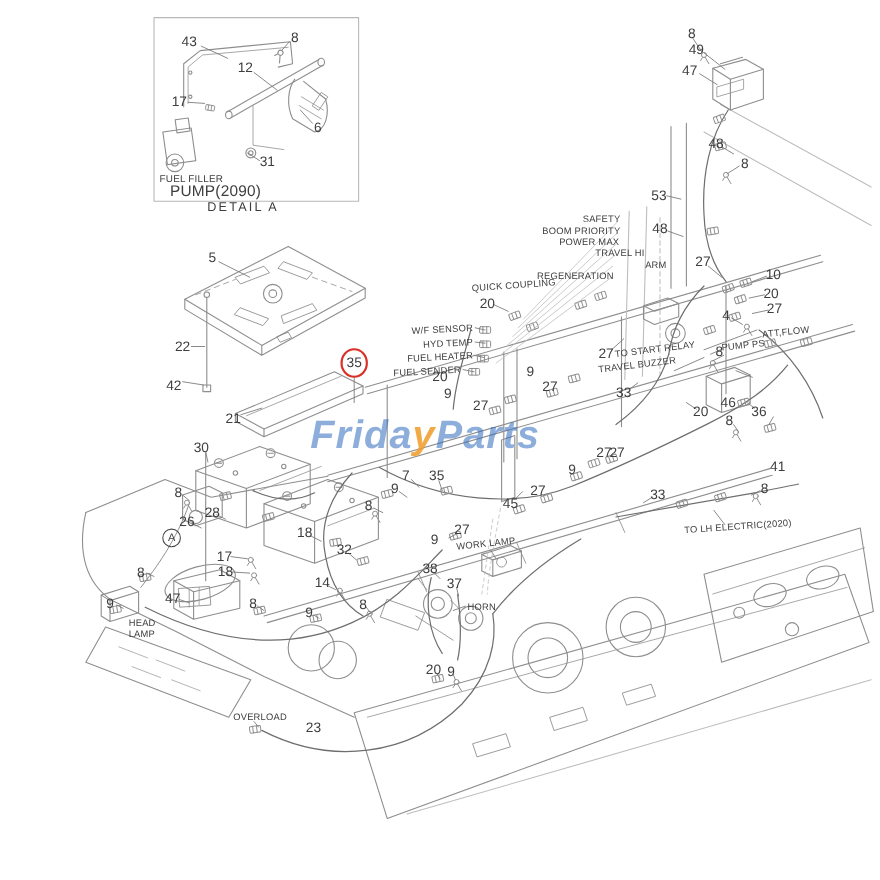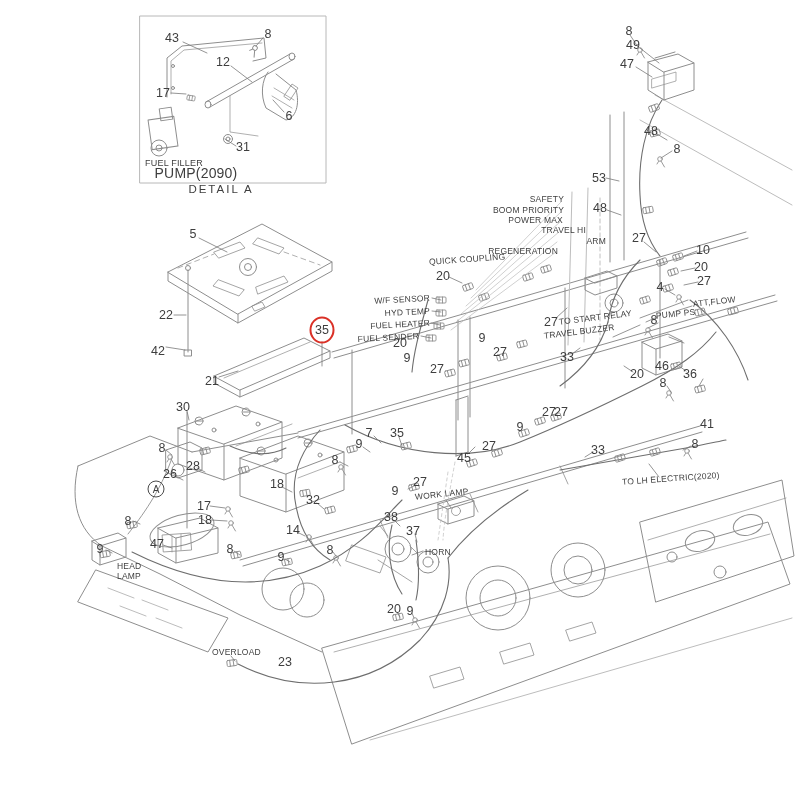--- a/index.html
+++ b/index.html
@@ -258,20 +258,23 @@
       <path d="M659,477 L649,464 M692,306 L676,311 M655,318 L646,322 M640,318 L688,300 M613,337 L640,325"></path>
     </g>
 
     <g stroke="#bbbbbb" stroke-width="0.7">
       <path d="M561,202 L476,290 M561,212 L471,298 M560,222 L466,306 M559,232 L461,314 M557,242 L456,322 M556,252 L451,330"></path>
       <path d="M448,472 L438,540" stroke-dasharray="3,3"></path>
       <path d="M455,462 C448,500 444,522 443,540" stroke-dasharray="3,3"></path>
     </g>
   </svg>
 
+  <div class="watermark">
+    <span id="wm1" style="color: rgba(47, 105, 190, 0.55);">Frida</span><span id="wm2" style="color: rgba(240, 155, 40, 0.85);">y</span><span id="wm3" style="color: rgba(47, 105, 190, 0.55);">Parts</span>
+  </div>
 
   <div id="annot-layer">
       <span class="callout" style="left: 172px; top: 38px;">43</span>
       <span class="callout" style="left: 268px; top: 34px;">8</span>
       <span class="callout" style="left: 223px; top: 62px;">12</span>
       <span class="callout" style="left: 163px; top: 93px;">17</span>
       <span class="callout" style="left: 289px; top: 116px;">6</span>
       <span class="callout" style="left: 243px; top: 147px;">31</span>
       <span class="callout" style="left: 193px; top: 234px;">5</span>
       <span class="callout" style="left: 166px; top: 315px;">22</span>

